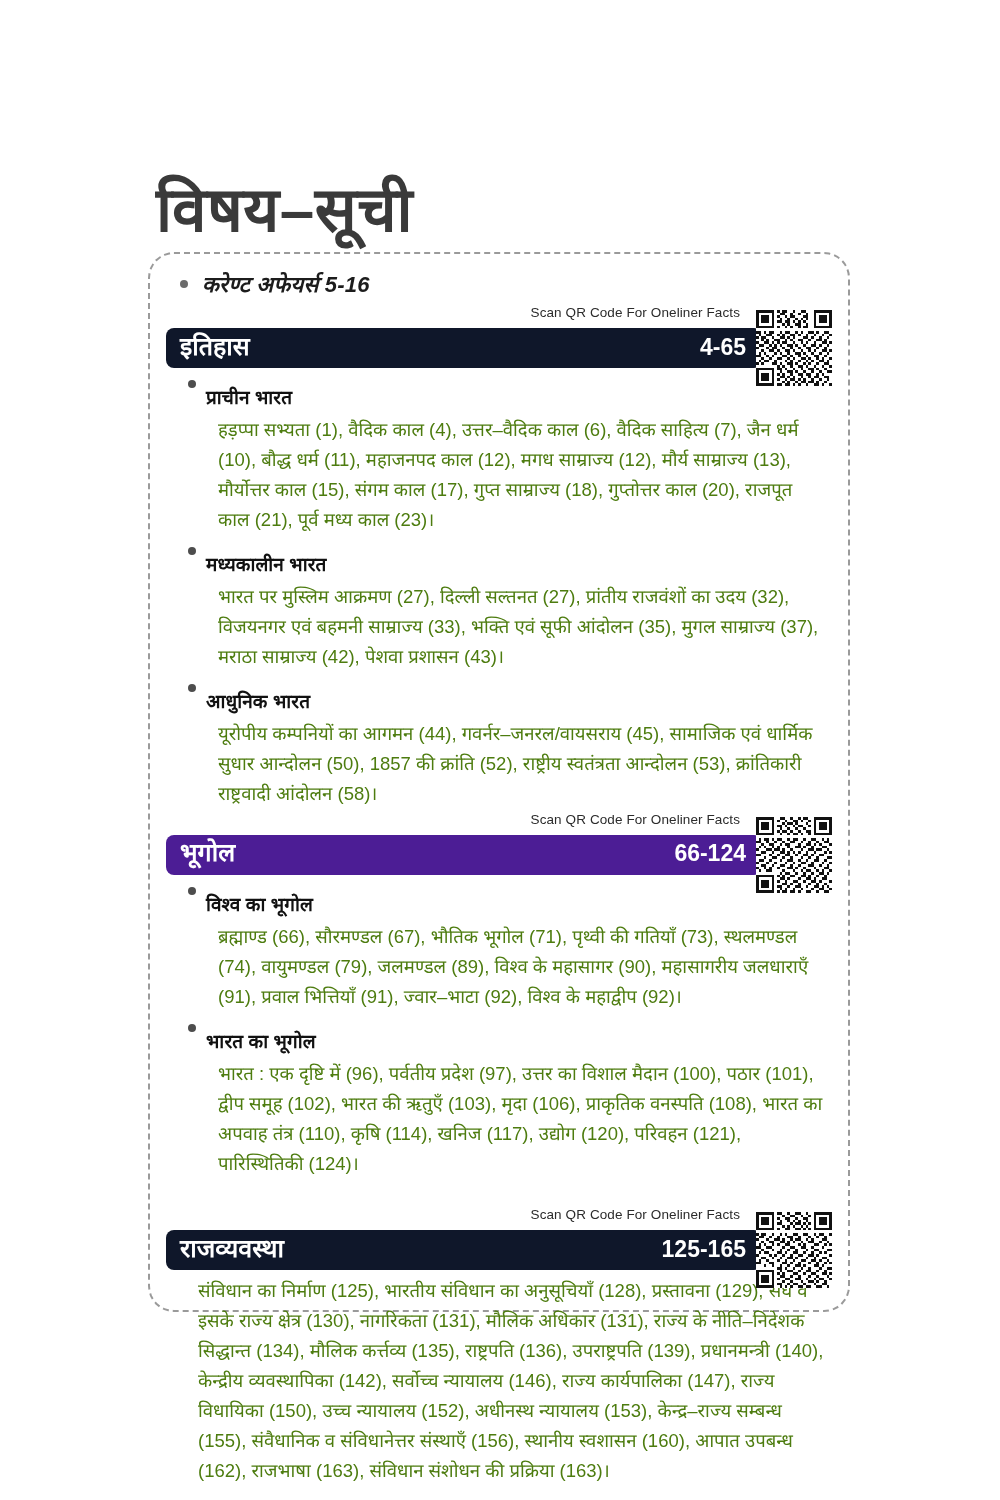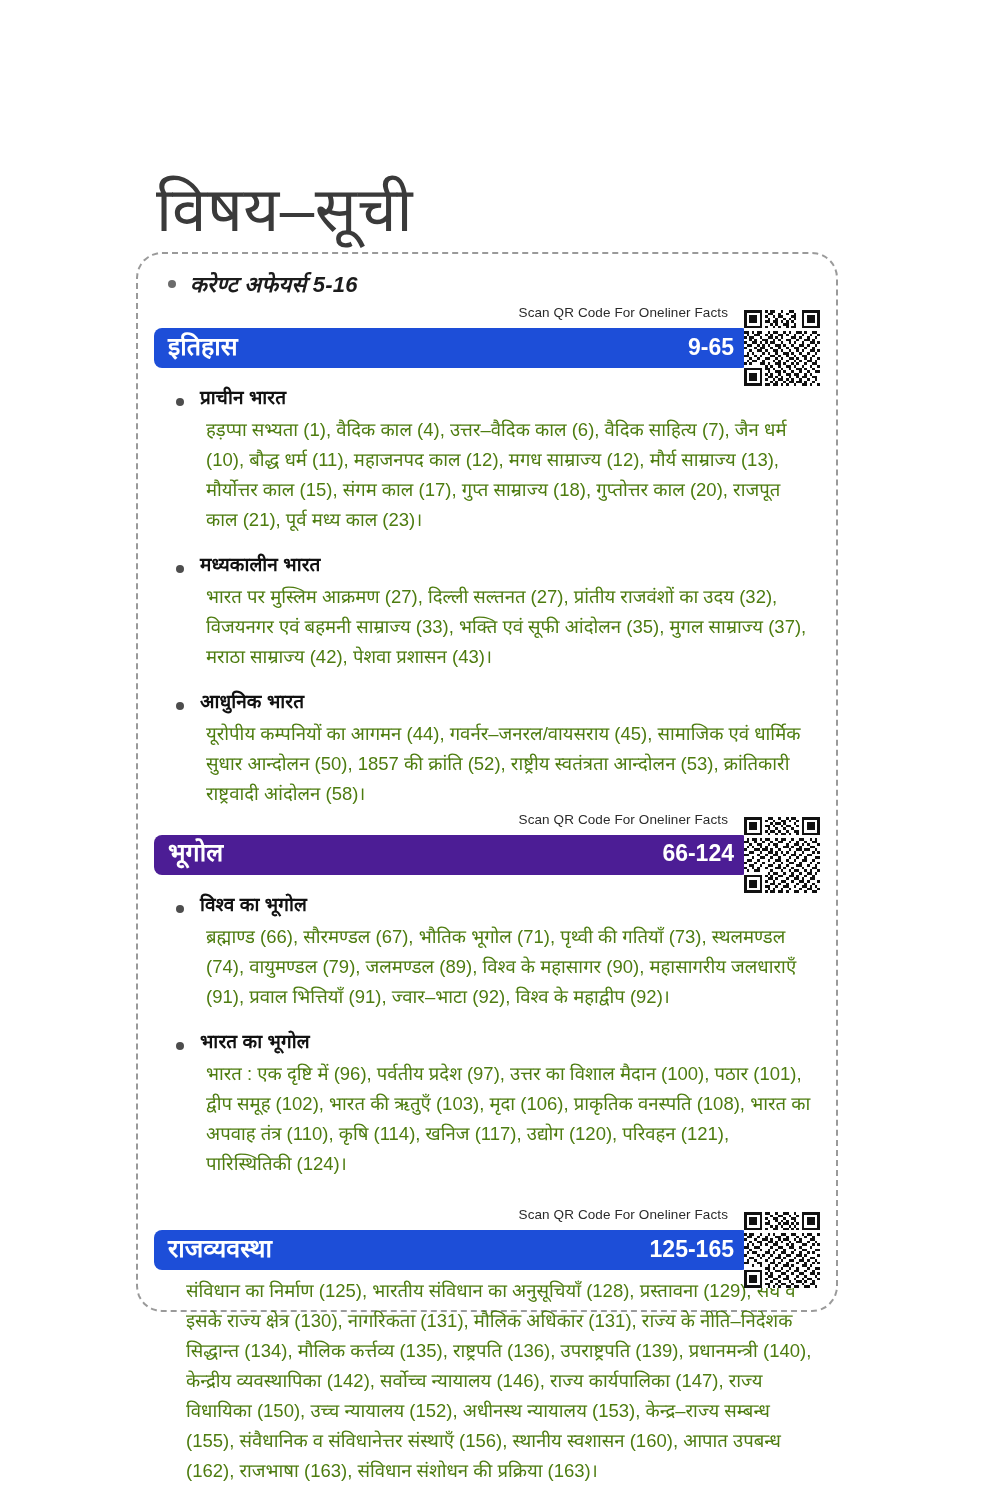--- a/index.html
+++ b/index.html
@@ -15,31 +15,31 @@
     color: #1a1a1a;
     overflow: hidden;
   }
 
   
   .page-title {
     position: absolute;
     left: 156px;
     top: 134px;
     font-size: 62px;
-    font-weight: 400;
+    font-weight: 700;
     letter-spacing: 0.5px;
     color: #3a3a3a;
     line-height: 1.1;
     white-space: nowrap;
   }
 
   
   .toc-box {
     position: absolute;
-    left: 136px;
+    left: 148px;
     top: 252px;
     width: 702px;
     height: 1060px;
     border: 2px dashed #9a9a9a;
     border-radius: 26px;
     box-sizing: border-box;
     background: #ffffff;
   }
 
   .toc-inner {
@@ -99,21 +99,21 @@
     height: 40px;
     border-radius: 8px;
     display: flex;
     align-items: center;
     justify-content: space-between;
     padding: 0 16px 0 14px;
     box-sizing: border-box;
     width: 596px;
     color: #ffffff;
   }
-  .sec-bar.gray   { background: #1d4ed8; margin-top: 30px; }
+  .sec-bar.gray   { background: #0f172a; margin-top: 30px; }
   .sec-bar.dark   { background: #4c1d95; }
   .sec-name {
     font-size: 25px;
     font-weight: 700;
     line-height: 1;
     position: relative;
     top: -2px;
   }
   .sec-pages {
     font-size: 23px;
@@ -124,22 +124,22 @@
   }
 
   
   .subtopic {
     margin-top: 16px;
     padding-left: 22px;
     position: relative;
   }
   .sub-head {
     display: flex;
-    align-items: flex-end;
-    gap: 16px;
+    align-items: flex-start;
+    gap: 10px;
   }
   .bullet-md {
     width: 8px;
     height: 8px;
     border-radius: 50%;
     background: #4d4d4d;
     flex: 0 0 auto;
     position: relative;
     top: -4px;
   }
@@ -415,21 +415,21 @@
               <rect x="16" y="28" width="1" height="1"></rect>
               <rect x="19" y="28" width="1" height="1"></rect>
               <rect x="22" y="28" width="2" height="1"></rect>
               <rect x="25" y="28" width="1" height="1"></rect>
               <rect x="28" y="28" width="1" height="1"></rect>
           </g>
         </svg>
       </span>
       <div class="sec-bar gray">
         <span class="sec-name">इतिहास</span>
-        <span class="sec-pages">9-65</span>
+        <span class="sec-pages">4-65</span>
       </div>
     </div>
 
     <div class="subtopic">
       <div class="sub-head">
         <span class="bullet-md"></span>
         <span class="sub-title">प्राचीन भारत</span>
       </div>
       <div class="sub-body">हड़प्पा सभ्यता (1), वैदिक काल (4), उत्तर–वैदिक काल (6), वैदिक साहित्य (7), जैन धर्म (10), बौद्ध धर्म (11), महाजनपद काल (12), मगध साम्राज्य (12), मौर्य साम्राज्य (13), मौर्योत्तर काल (15), संगम काल (17), गुप्त साम्राज्य (18), गुप्तोत्तर काल (20), राजपूत काल (21), पूर्व मध्य काल (23)।</div>
     </div>

